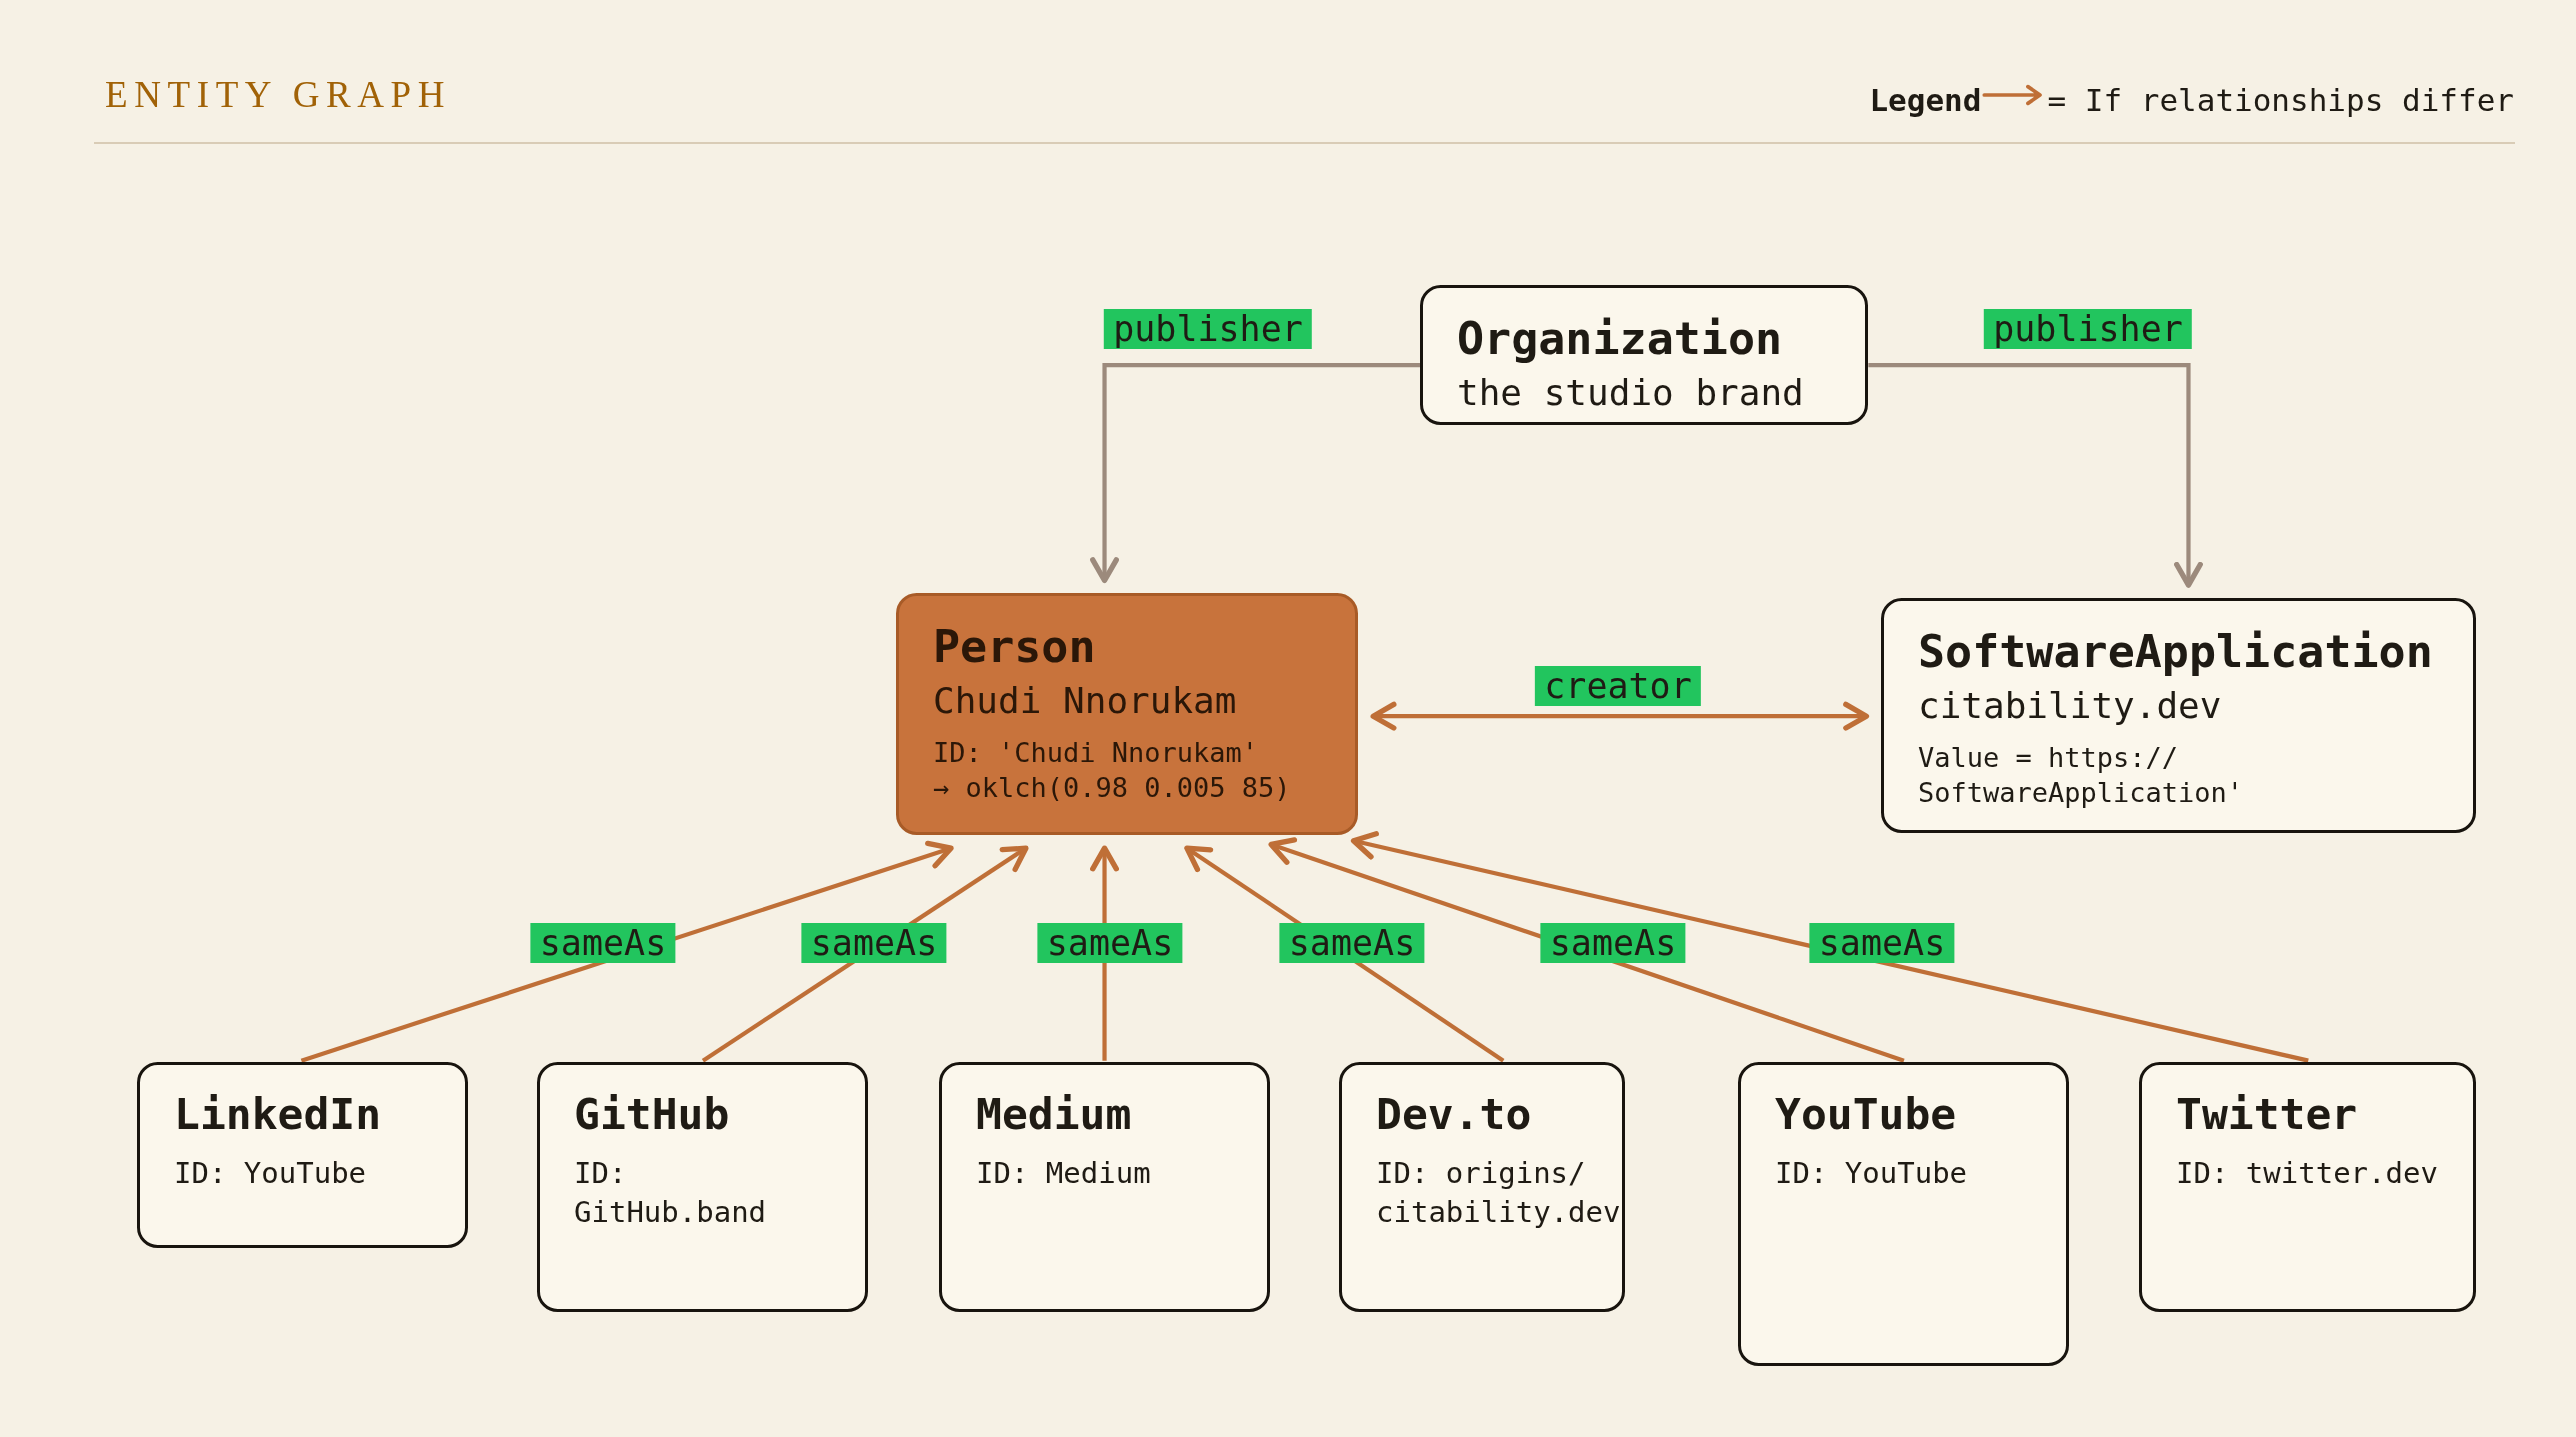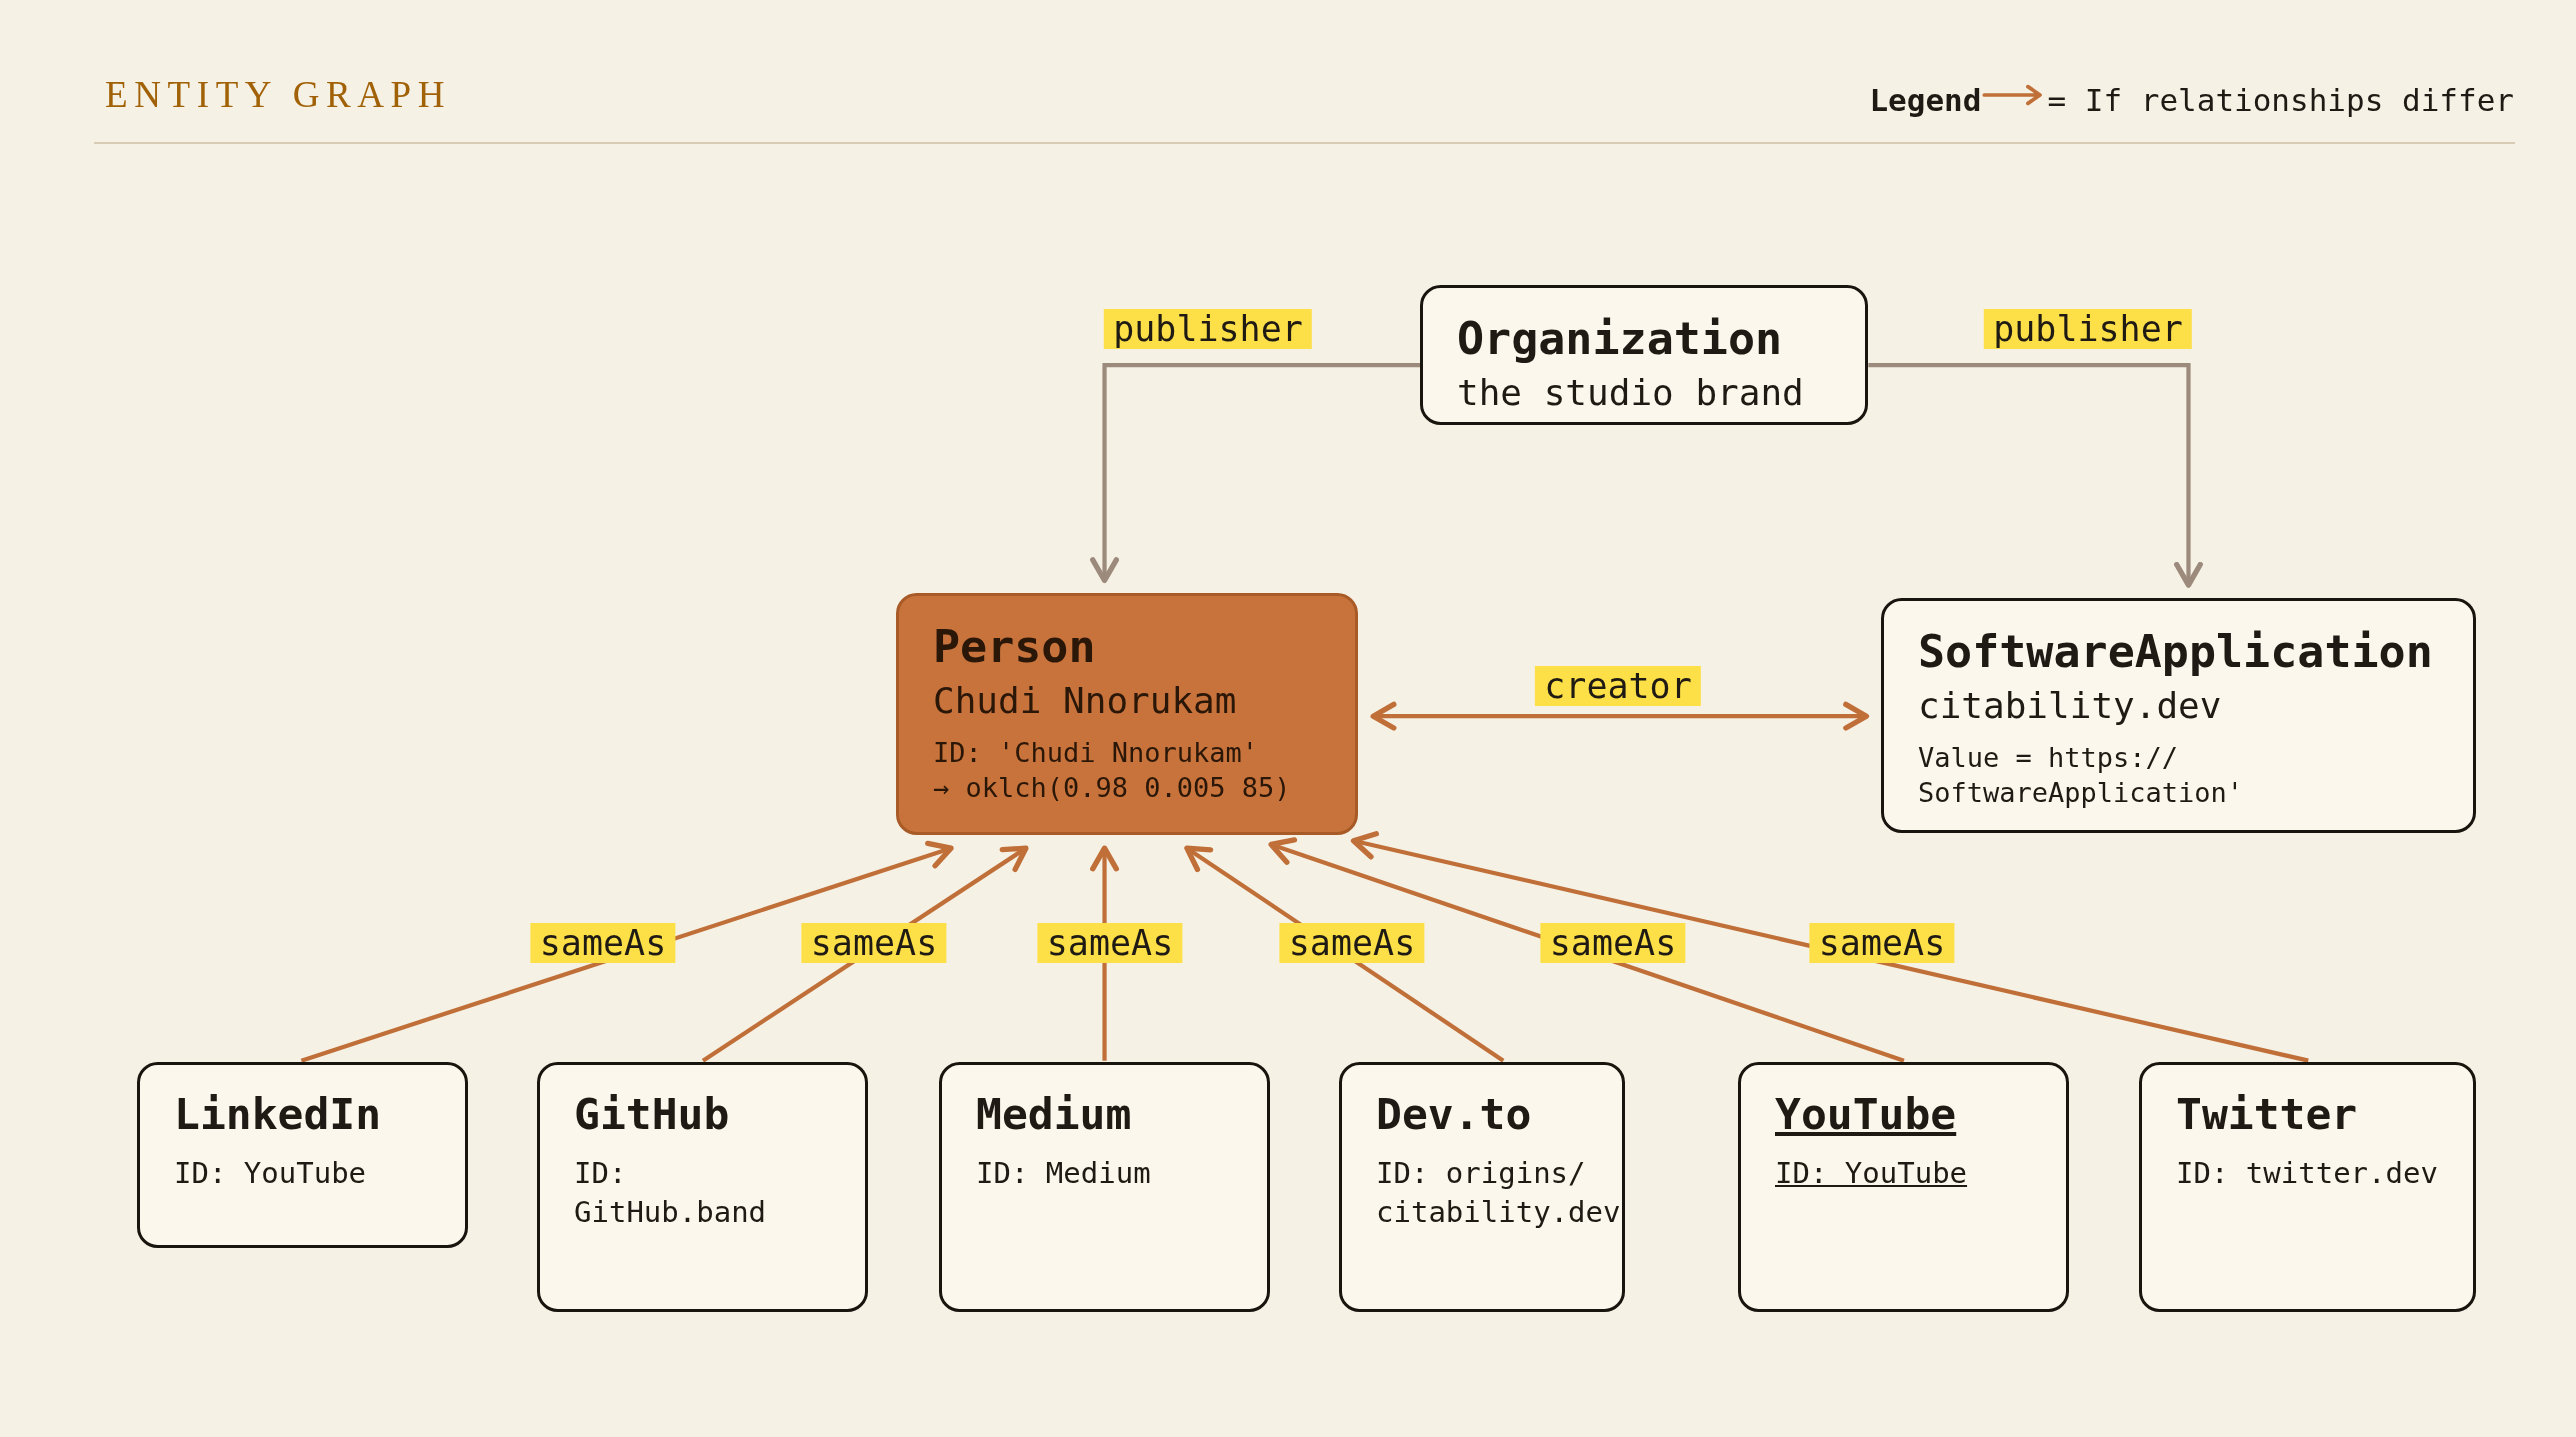--- a/index.html
+++ b/index.html
@@ -58,21 +58,21 @@
   .bottom .node-title { font-size: 43px; }
   .node-id {
     font-size: 29px; line-height: 1.35; margin-top: 13px;
     white-space: pre-line;
   }
   .edge-label {
     position: absolute;
     transform: translateX(-50%);
     font-size: 35px;
     color: #1f1b14;
-    background: #fde047;
+    background: #22c55e;
     padding: 0 9.4px;
     white-space: nowrap;
   }
   svg.edges {
     position: absolute; left: 0; top: 0;
     width: 2576px; height: 1438px;
     pointer-events: none;
   }
 </style>
 </head>
@@ -159,21 +159,21 @@
     <div class="node-title">Medium</div>
     <div class="node-id">ID: Medium</div>
   </div>
 
   <div class="card bottom" style="left:1339px; top:1062px; width:286px; height:250px;">
     <div class="node-title">Dev.to</div>
     <div class="node-id">ID: origins/
 citability.dev</div>
   </div>
 
-  <div class="card bottom" style="left:1738px; top:1062px; width:331px; height:250px;text-decoration:underline;">
+  <div class="card bottom" style="left:1738px; top:1062px; width:331px; height:304px;">
     <div class="node-title">YouTube</div>
     <div class="node-id">ID: YouTube</div>
   </div>
 
   <div class="card bottom" style="left:2139px; top:1062px; width:337px; height:250px;">
     <div class="node-title">Twitter</div>
     <div class="node-id">ID: twitter.dev</div>
   </div>
 
 </div>

